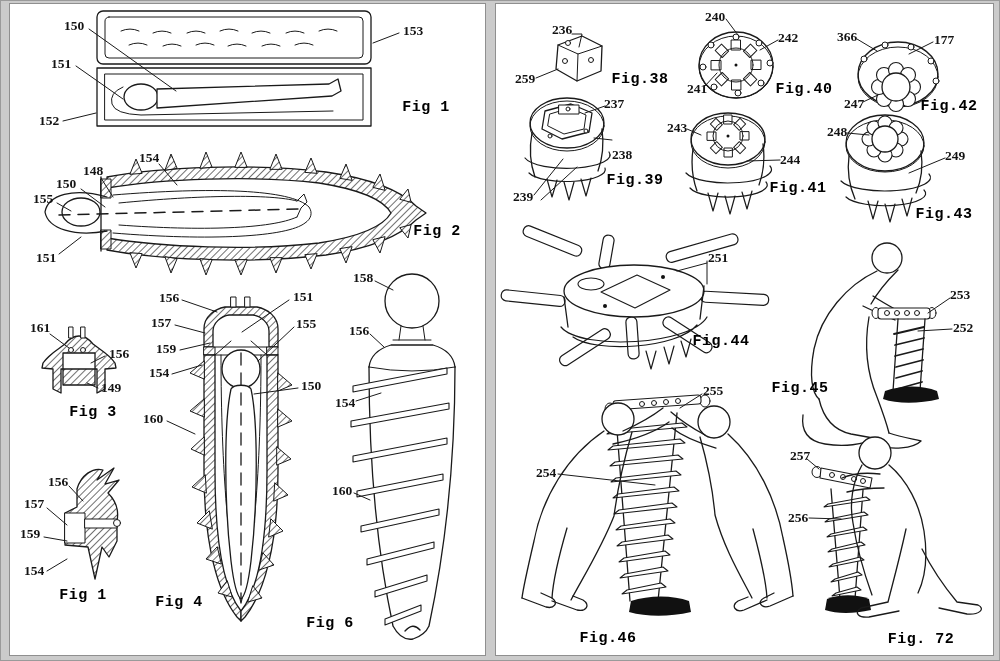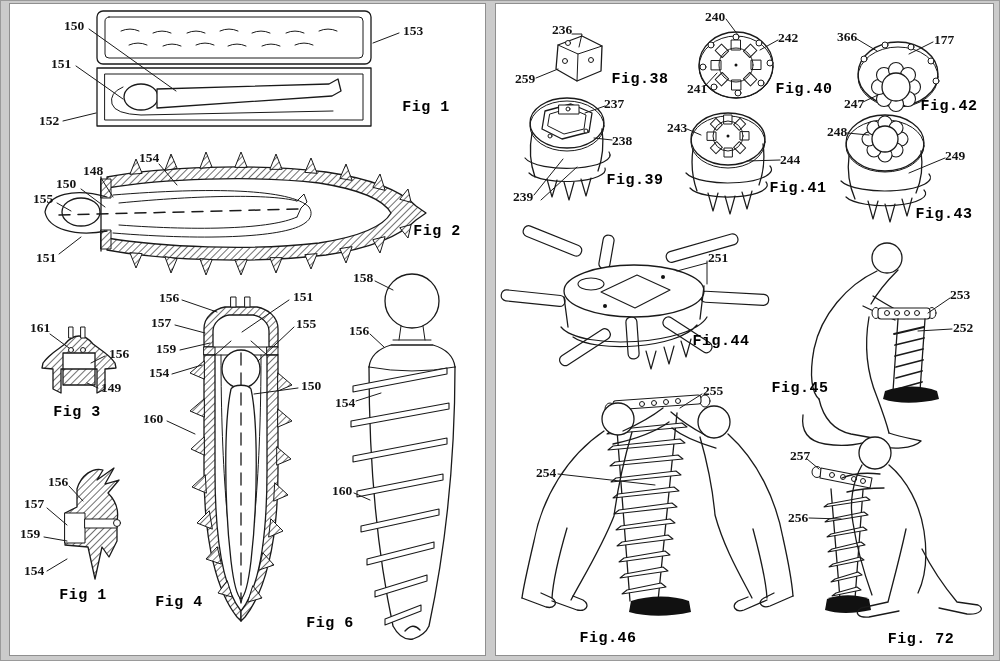--- a/index.html
+++ b/index.html
@@ -347,21 +347,21 @@
   <span class="ref" style="left:148px;top:157px">154</span>
   <span class="ref" style="left:92px;top:170px">148</span>
   <span class="ref" style="left:65px;top:183px">150</span>
   <span class="ref" style="left:42px;top:198px">155</span>
   <span class="ref" style="left:45px;top:257px">151</span>
   <span class="cap" style="left:436px;top:230px">Fig 2</span>
 
   <span class="ref" style="left:39px;top:327px">161</span>
   <span class="ref" style="left:118px;top:353px">156</span>
   <span class="ref" style="left:110px;top:387px">149</span>
-  <span class="cap" style="left:76px;top:411px">Fig 3</span>
+  <span class="cap" style="left:92px;top:411px">Fig 3</span>
 
   <span class="ref" style="left:57px;top:481px">156</span>
   <span class="ref" style="left:33px;top:503px">157</span>
   <span class="ref" style="left:29px;top:533px">159</span>
   <span class="ref" style="left:33px;top:570px">154</span>
   <span class="cap" style="left:82px;top:594px">Fig 1</span>
 
   <span class="ref" style="left:168px;top:297px">156</span>
   <span class="ref" style="left:160px;top:322px">157</span>
   <span class="ref" style="left:165px;top:348px">159</span>
@@ -376,21 +376,21 @@
   <span class="ref" style="left:358px;top:330px">156</span>
   <span class="ref" style="left:344px;top:402px">154</span>
   <span class="ref" style="left:341px;top:490px">160</span>
   <span class="cap" style="left:329px;top:622px">Fig 6</span>
 
   <span class="ref" style="left:561px;top:29px">236</span>
   <span class="ref" style="left:524px;top:78px">259</span>
   <span class="cap" style="left:639px;top:78px">Fig.38</span>
 
   <span class="ref" style="left:613px;top:103px">237</span>
-  <span class="ref" style="left:621px;top:140px">238</span>
+  <span class="ref" style="left:621px;top:154px">238</span>
   <span class="ref" style="left:522px;top:196px">239</span>
   <span class="cap" style="left:634px;top:179px">Fig.39</span>
 
   <span class="ref" style="left:714px;top:16px">240</span>
   <span class="ref" style="left:787px;top:37px">242</span>
   <span class="ref" style="left:696px;top:88px">241</span>
   <span class="cap" style="left:803px;top:88px">Fig.40</span>
 
   <span class="ref" style="left:676px;top:127px">243</span>
   <span class="ref" style="left:789px;top:159px">244</span>

